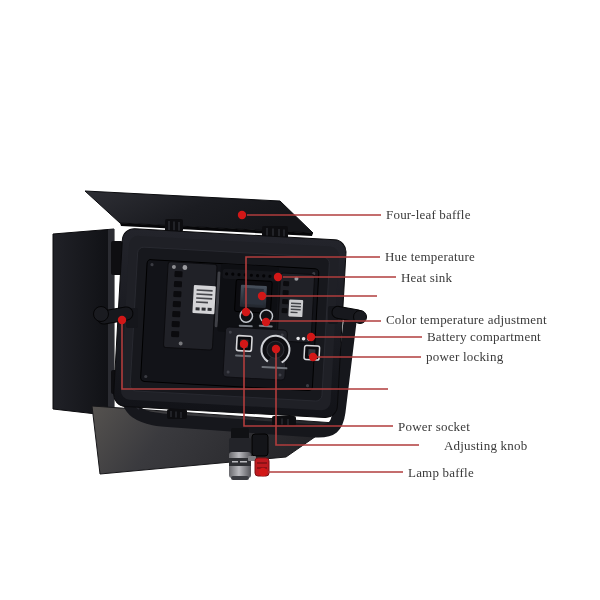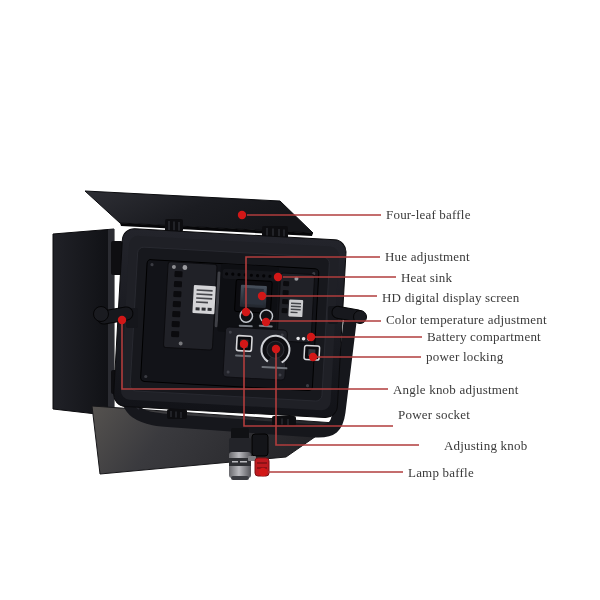--- a/index.html
+++ b/index.html
@@ -253,24 +253,22 @@
 
       <path class="callout-line" d="M276,353 V445 H419"></path>
       <circle class="callout-dot" cx="276" cy="349" r="4.2"></circle>
 
       <line class="callout-line" x1="268" y1="472" x2="403" y2="472"></line>
       <circle class="callout-dot" cx="263" cy="472" r="4.2"></circle>
     </g>
   </svg>
 
   <div class="callout-label" style="left:386px;top:207px">Four-leaf baffle</div>
-  <div class="callout-label" style="left:385px;top:249px">Hue adjustment</div>
+  <div class="callout-label" style="left:385px;top:249px">Hue temperature</div>
   <div class="callout-label" style="left:401px;top:270px">Heat sink</div>
-  <div class="callout-label" style="left:382px;top:290px">HD digital display screen</div>
   <div class="callout-label" style="left:427px;top:329px">Battery compartment</div>
   <div class="callout-label" style="left:386px;top:312px">Color temperature adjustment</div>
   <div class="callout-label" style="left:426px;top:349px">power locking</div>
-  <div class="callout-label" style="left:393px;top:382px">Angle knob adjustment</div>
-  <div class="callout-label" style="left:398px;top:407px">Power socket</div>
+  <div class="callout-label" style="left:398px;top:419px">Power socket</div>
   <div class="callout-label" style="left:444px;top:438px">Adjusting knob</div>
   <div class="callout-label" style="left:408px;top:465px">Lamp baffle</div>
 
 </div>
 
 </body></html>

